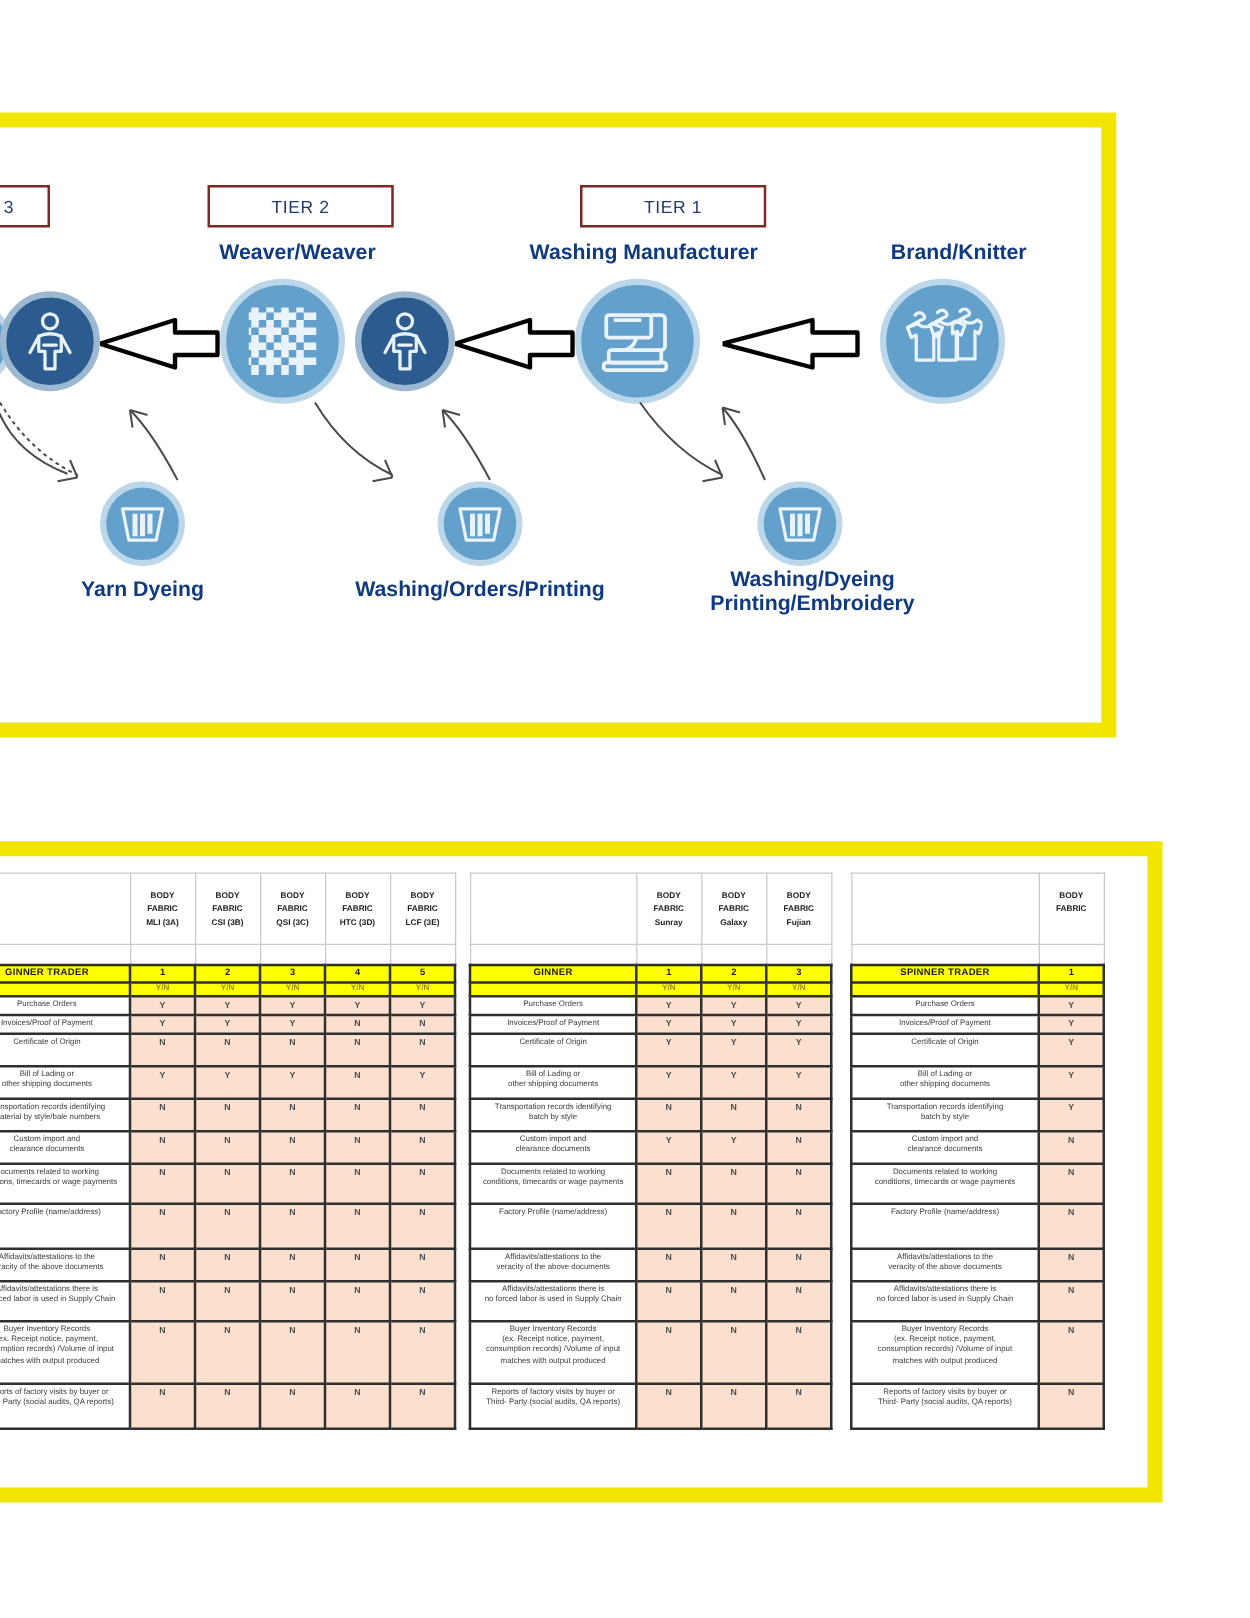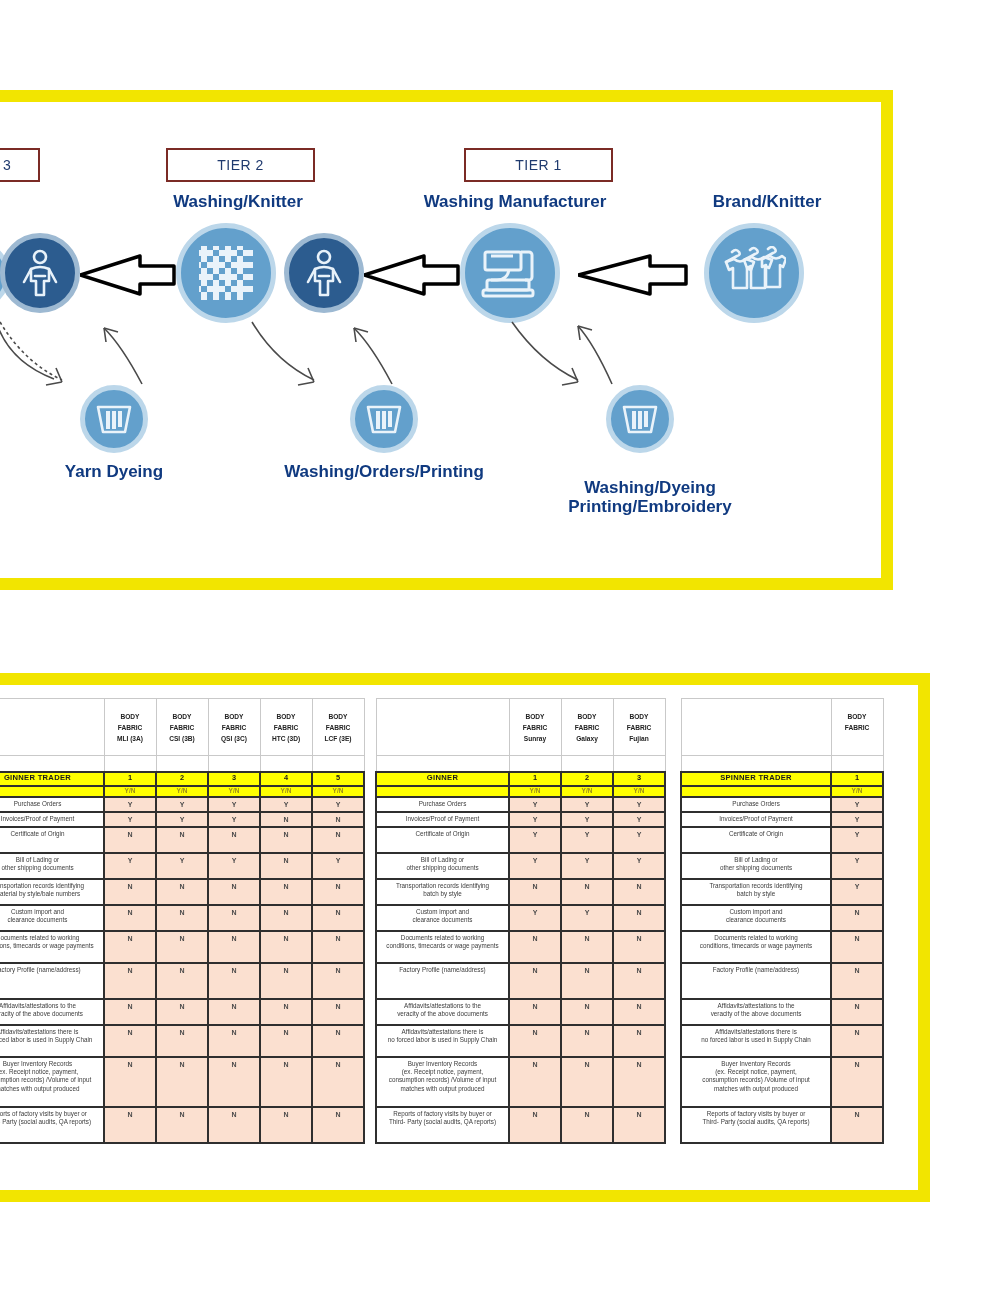--- a/index.html
+++ b/index.html
@@ -57,21 +57,21 @@
     <div class="tier-box" style="left:-56px;top:46px;width:100px;">
       <span>TIER 3</span>
     </div>
     <div class="tier-box" style="left:174px;top:46px;width:145px;">
       <span>TIER 2</span>
     </div>
     <div class="tier-box" style="left:472px;top:46px;width:145px;">
       <span>TIER 1</span>
     </div>
 
-    <div class="node-label" style="left:166px;top:90px;width:160px;">Washing/Knitter</div>
+    <div class="node-label" style="left:166px;top:90px;width:160px;">Weaver/Weaver</div>
     <div class="node-label" style="left:398px;top:90px;width:250px;">Washing Manufacturer</div>
     <div class="node-label" style="left:690px;top:90px;width:170px;">Brand/Knitter</div>
 
     <div class="circ light" style="left:-52px;top:138px;width:70px;height:70px;"></div>
 
     <div class="circ dark" style="left:8px;top:131px;width:80px;height:80px;">
       <svg width="42" height="48" viewBox="0 0 42 48">
         <g fill="none" stroke="#e8f2fa" stroke-width="2.6" stroke-linecap="round" stroke-linejoin="round">
           <circle cx="21" cy="8" r="6"></circle>
           <path d="M12 20 q9 -4 18 0 l0 12 -5 0 0 14 -8 0 0 -14 -5 0 z"></path>
@@ -207,21 +207,21 @@
         <g fill="#eaf3fa">
             <rect x="11" y="9" width="4" height="18"></rect>
           <rect x="17" y="9" width="4" height="18"></rect>
             <rect x="23" y="9" width="4" height="16"></rect>
           </g>
       </svg>
     </div>
 
     <div class="node-label" style="left:42px;top:360px;width:160px;white-space:pre-line;">Yarn Dyeing</div>
     <div class="node-label" style="left:272px;top:360px;width:240px;white-space:pre-line;">Washing/Orders/Printing</div>
-    <div class="node-label" style="left:558px;top:376px;width:200px;white-space:pre-line;">Washing/Dyeing
+    <div class="node-label" style="left:558px;top:352px;width:200px;white-space:pre-line;">Washing/Dyeing
 Printing/Embroidery</div>
 
   </div>
 </div>
 
 <div id="tables-frame">
   <div id="tables-canvas">
     <div id="table-mount">
         <table class="grid" style="left: -22px; width: 393px;">
           <colgroup>

